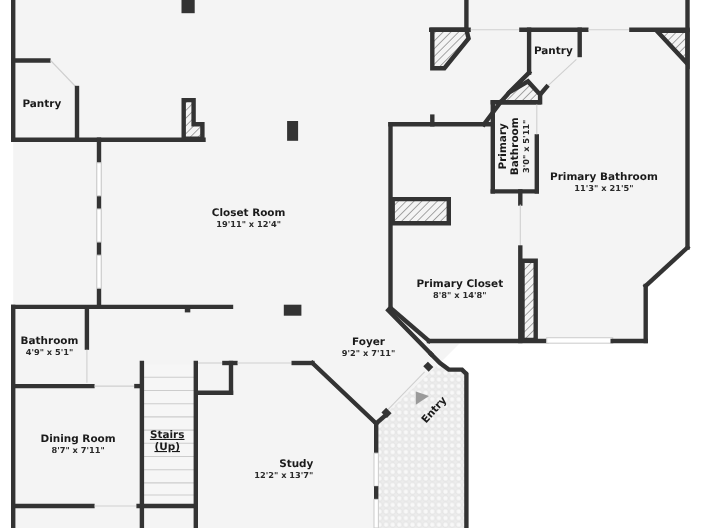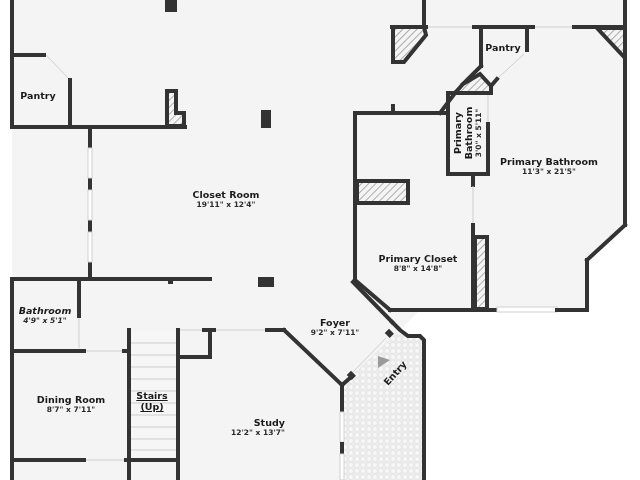--- a/index.html
+++ b/index.html
@@ -178,26 +178,26 @@
 <div class="lbl" style="left:549px;top:166px;">
   <span class="name">Primary Bathroom</span>
   <span class="dim">11'3" x 21'5"</span>
 </div>
 
 <div class="lbl" style="left:418px;top:223px;margin-top:40px;">
   <span class="name">Primary Closet</span>
   <span class="dim">8'8" x 14'8"</span>
 </div>
 
-<div class="lbl" style="left:45px;top:315px;font-style:italic;">
+<div class="lbl" style="left:45px;top:315px;">
   <span class="name">Bathroom</span>
   <span class="dim">4'9" x 5'1"</span>
 </div>
 
-<div class="lbl" style="left:335px;top:327px;">
+<div class="lbl" style="left:335px;top:316px;">
   <span class="name">Foyer</span>
   <span class="dim">9'2" x 7'11"</span>
 </div>
 
 <div class="lbl" style="left:71px;top:404px;">
   <span class="name">Dining Room</span>
   <span class="dim">8'7" x 7'11"</span>
 </div>
 
 <div class="lbl" style="left:152px;top:401px;text-decoration:underline;">

